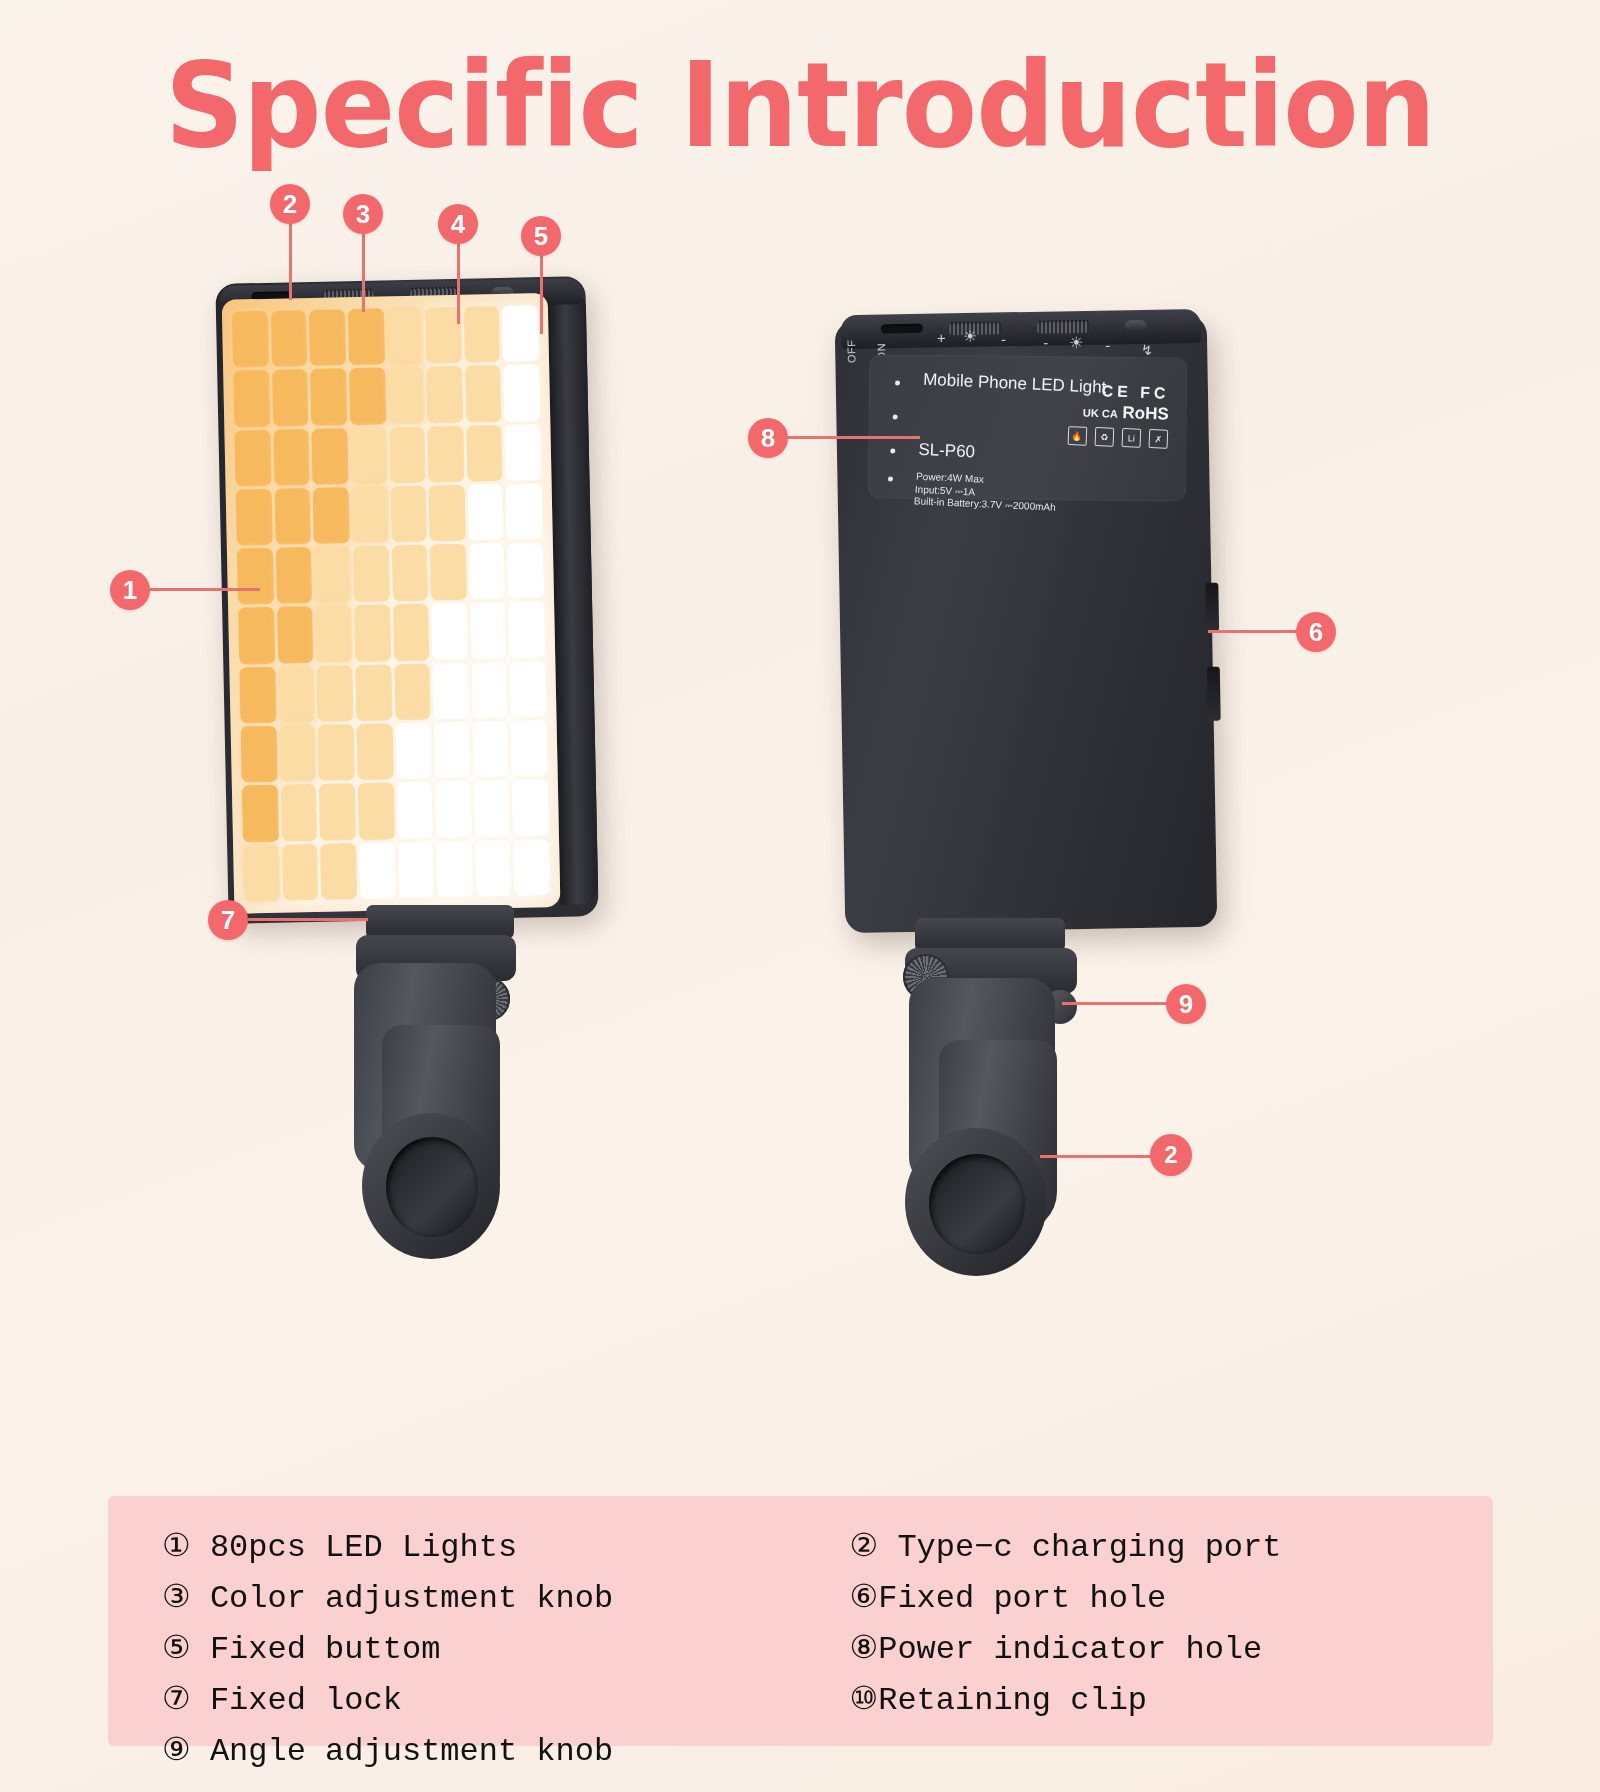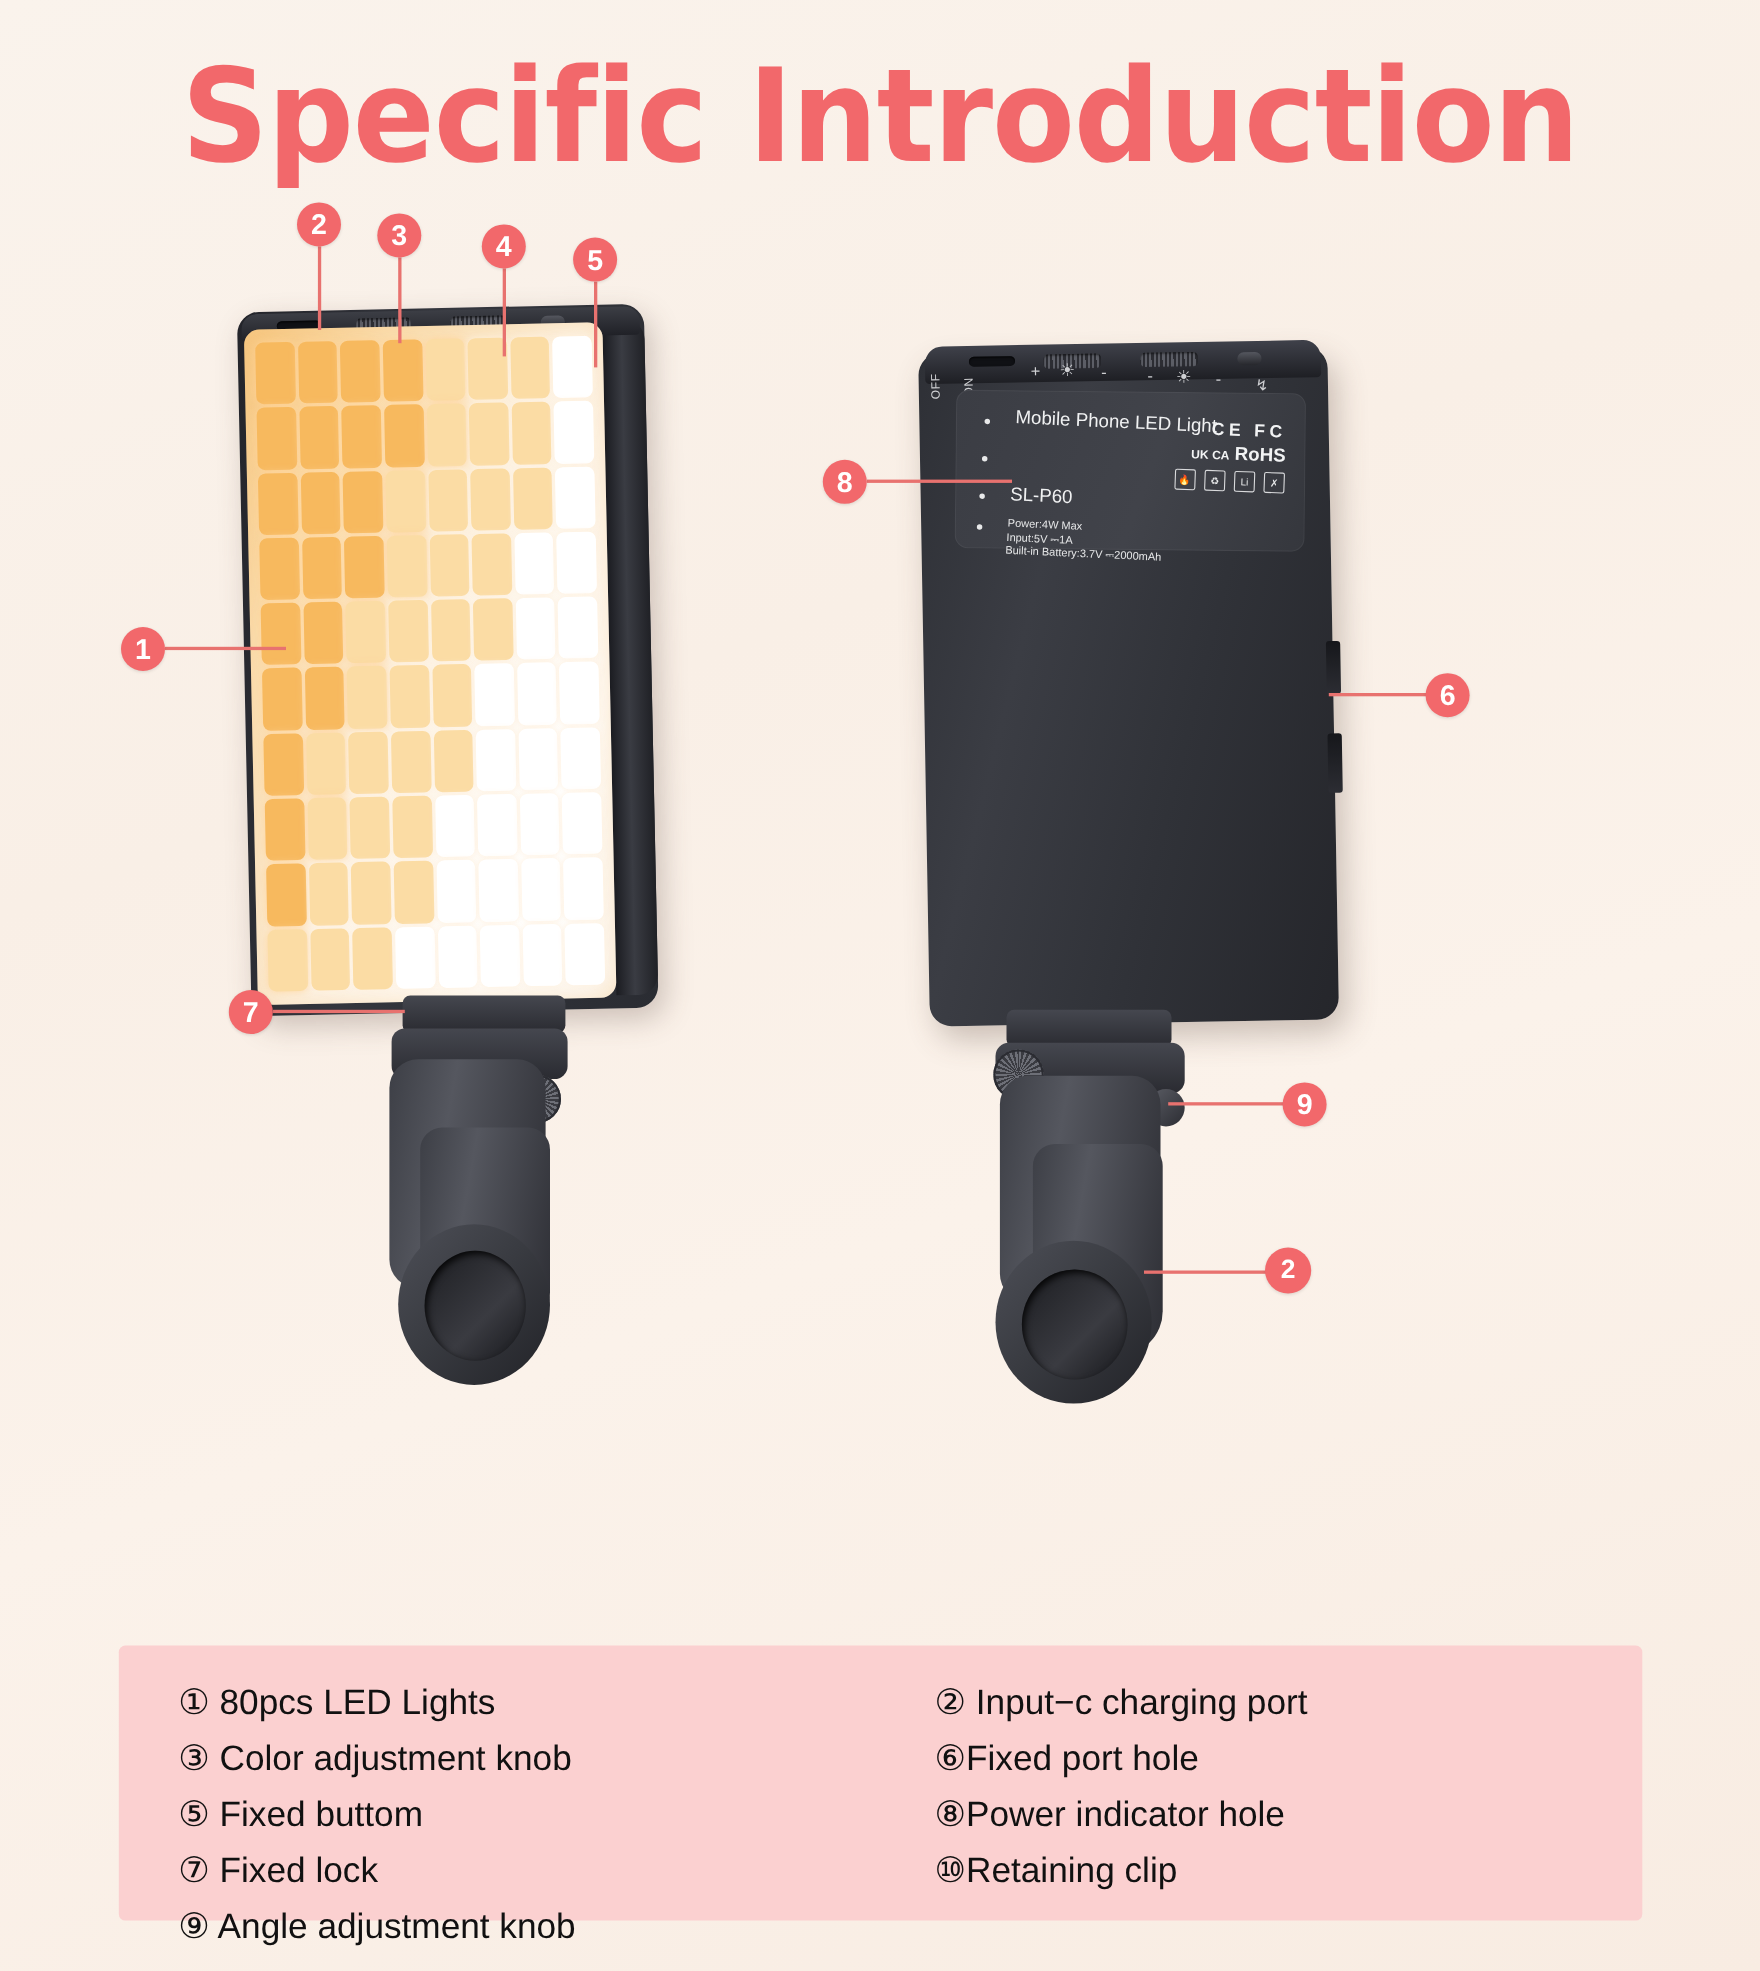--- a/index.html
+++ b/index.html
@@ -193,21 +193,21 @@
     background:#fbd0d0;border-radius:6px;
     box-sizing:border-box;
     padding:26px 0 0 0;
   }
   .legend-grid{
     display:grid;grid-template-columns:1fr 1fr;
     column-gap:0;row-gap:0;
     padding:0 0 0 54px;
   }
   .legend-item{
-    font-family:Liberation Sans, sans-serif;
+    font-family:Liberation Mono, monospace;
     font-size:32px;color:#111;
     line-height:51px;white-space:nowrap;
   }
   .legend-col-r{padding-left:22px;}
 </style>
 </head>
 <body>
 
 <div class="stage">
 
@@ -418,21 +418,21 @@
   <div id="legend">
     <div class="legend-grid">
       <div>
         <div class="legend-item">① 80pcs LED Lights</div>
         <div class="legend-item">③ Color adjustment knob</div>
         <div class="legend-item">⑤ Fixed buttom</div>
         <div class="legend-item">⑦ Fixed lock</div>
         <div class="legend-item">⑨ Angle adjustment knob</div>
       </div>
       <div class="legend-col-r">
-        <div class="legend-item">② Input−c charging port</div>
+        <div class="legend-item">② Type−c charging port</div>
         <div class="legend-item">⑥Fixed port hole</div>
         <div class="legend-item">⑧Power indicator hole</div>
         <div class="legend-item">⑩Retaining clip</div>
       </div>
     </div>
   </div>
 
 </div>
 
 </body></html>

